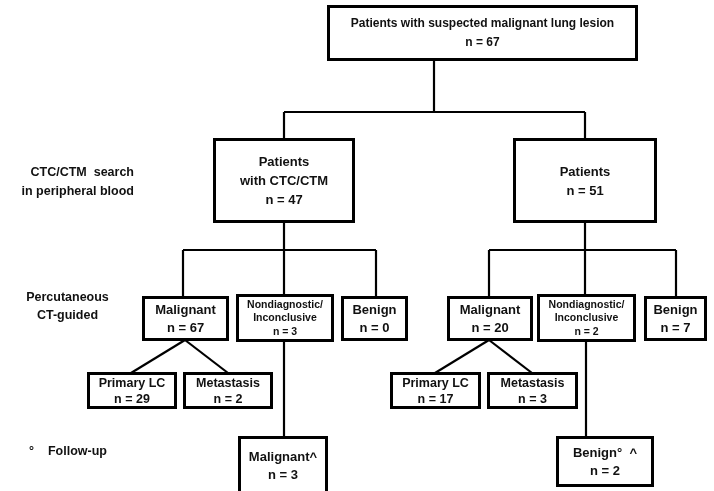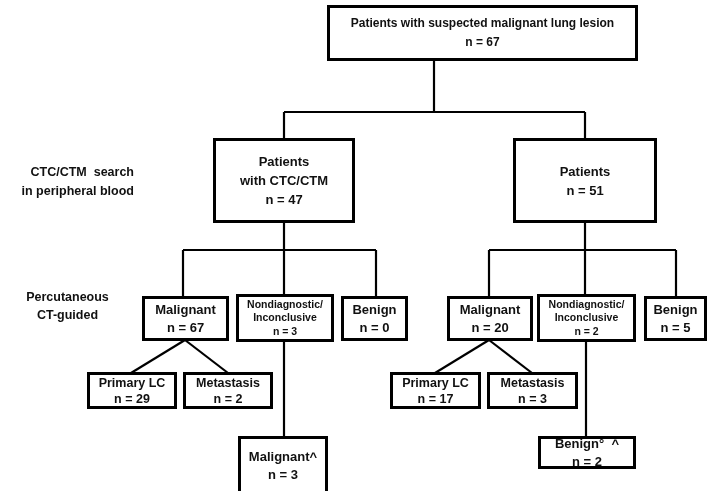--- a/index.html
+++ b/index.html
@@ -30,21 +30,21 @@
   #n-ctc-nondiag{left:236px;top:294px;width:98px;height:48px;font-size:10.5px;line-height:13.5px;}
   #n-ctc-benign{left:341px;top:296px;width:67px;height:45px;font-size:13px;line-height:18px;}
   #n-noctc-mal{left:447px;top:296px;width:86px;height:45px;font-size:13px;line-height:18px;}
   #n-noctc-nondiag{left:537px;top:294px;width:99px;height:48px;font-size:10.5px;line-height:13.5px;}
   #n-noctc-benign{left:644px;top:296px;width:63px;height:45px;font-size:13px;line-height:18px;}
   #n-ctc-prim{left:87px;top:372px;width:90px;height:37px;font-size:12.5px;line-height:16px;}
   #n-ctc-met{left:183px;top:372px;width:90px;height:37px;font-size:12.5px;line-height:16px;}
   #n-noctc-prim{left:390px;top:372px;width:91px;height:37px;font-size:12.5px;line-height:16px;}
   #n-noctc-met{left:487px;top:372px;width:91px;height:37px;font-size:12.5px;line-height:16px;}
   #n-ctc-fol{left:238px;top:436px;width:90px;height:59px;font-size:13px;line-height:18px;}
-  #n-noctc-fol{left:538px;top:436px;width:98px;height:33px;font-size:13px;line-height:18px;}
+  #n-noctc-fol{left:556px;top:436px;width:98px;height:51px;font-size:13px;line-height:18px;}
   
   #lbl-ctc{left:0px;top:163px;width:134px;font-size:12.5px;line-height:19px;text-align:right;}
   #lbl-biopsy{left:4px;top:289px;width:127px;font-size:12.5px;line-height:17.5px;}
   #lbl-foot{left:0px;top:442px;width:136px;font-size:12.5px;line-height:19px;}
 </style>
 </head>
 <body>
 
 <div id="canvas">
 
@@ -81,20 +81,21 @@
 
   <div class="sidelabel" id="lbl-ctc">
     <div class="tl">CTC/CTM  search</div>
     <div class="tl">in peripheral blood</div>
   </div>
   <div class="sidelabel" id="lbl-biopsy">
     <div class="tl">Percutaneous</div>
     <div class="tl">CT-guided</div>
   </div>
   <div class="sidelabel" id="lbl-foot">
+    <div class="tl">°    Follow-up</div>
   </div>
 
   <div class="node" id="n-root">
     <div class="tl">Patients with suspected malignant lung lesion</div>
     <div class="tl">n = 67</div>
   </div>
 
   <div class="node" id="n-withctc">
     <div class="tl">Patients</div>
     <div class="tl">with CTC/CTM</div>
@@ -128,21 +129,21 @@
   </div>
 
   <div class="node" id="n-noctc-nondiag">
     <div class="tl">Nondiagnostic/</div>
     <div class="tl">Inconclusive</div>
     <div class="tl">n = 2</div>
   </div>
 
   <div class="node" id="n-noctc-benign">
     <div class="tl">Benign</div>
-    <div class="tl">n = 5</div>
+    <div class="tl">n = 7</div>
   </div>
 
   <div class="node" id="n-ctc-prim">
     <div class="tl">Primary LC</div>
     <div class="tl">n = 29</div>
   </div>
 
   <div class="node" id="n-ctc-met">
     <div class="tl">Metastasis</div>
     <div class="tl">n = 2</div>

